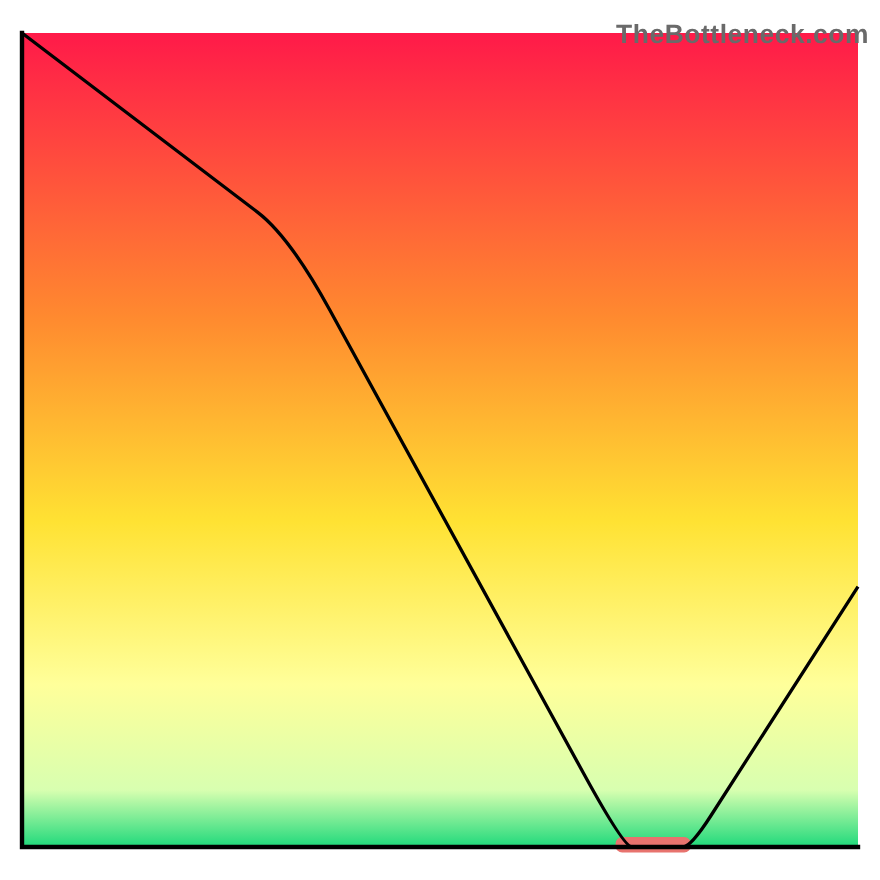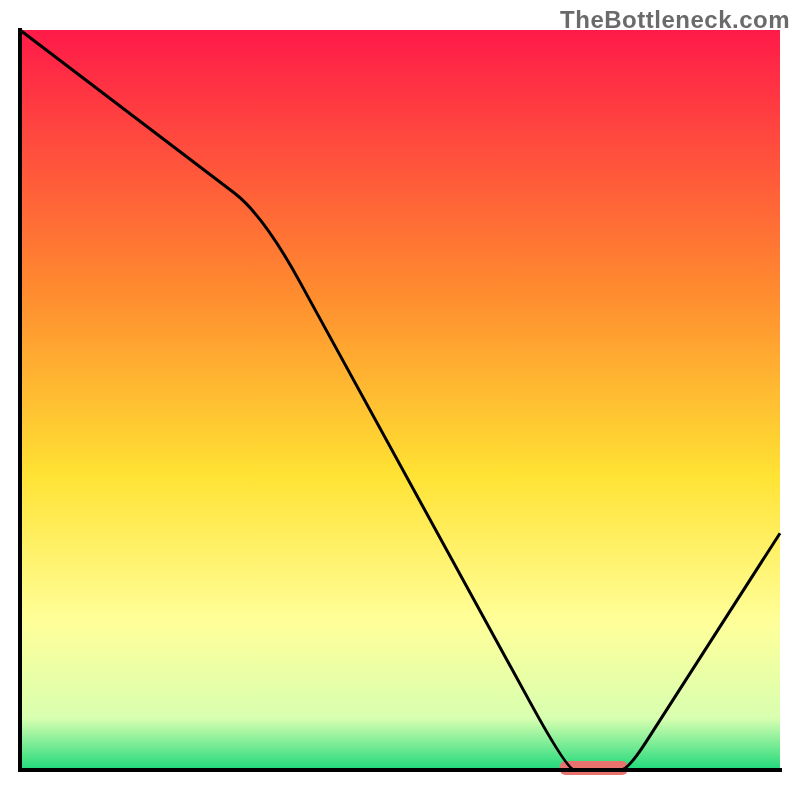--- a/index.html
+++ b/index.html
@@ -11,21 +11,21 @@
     font-family: Arial, Helvetica, sans-serif;
     overflow: hidden;
   }
   .container {
     position: relative;
     width: 800px;
     height: 800px;
   }
   .watermark {
     position: absolute;
-    top: 6px;
+    top: 18px;
     right: 10px;
     font-size: 24px;
     font-weight: 600;
     color: #6a6a6a;
     z-index: 50;
     letter-spacing: 0.5px;
   }
   svg {
     position: absolute;
     left: 0;

